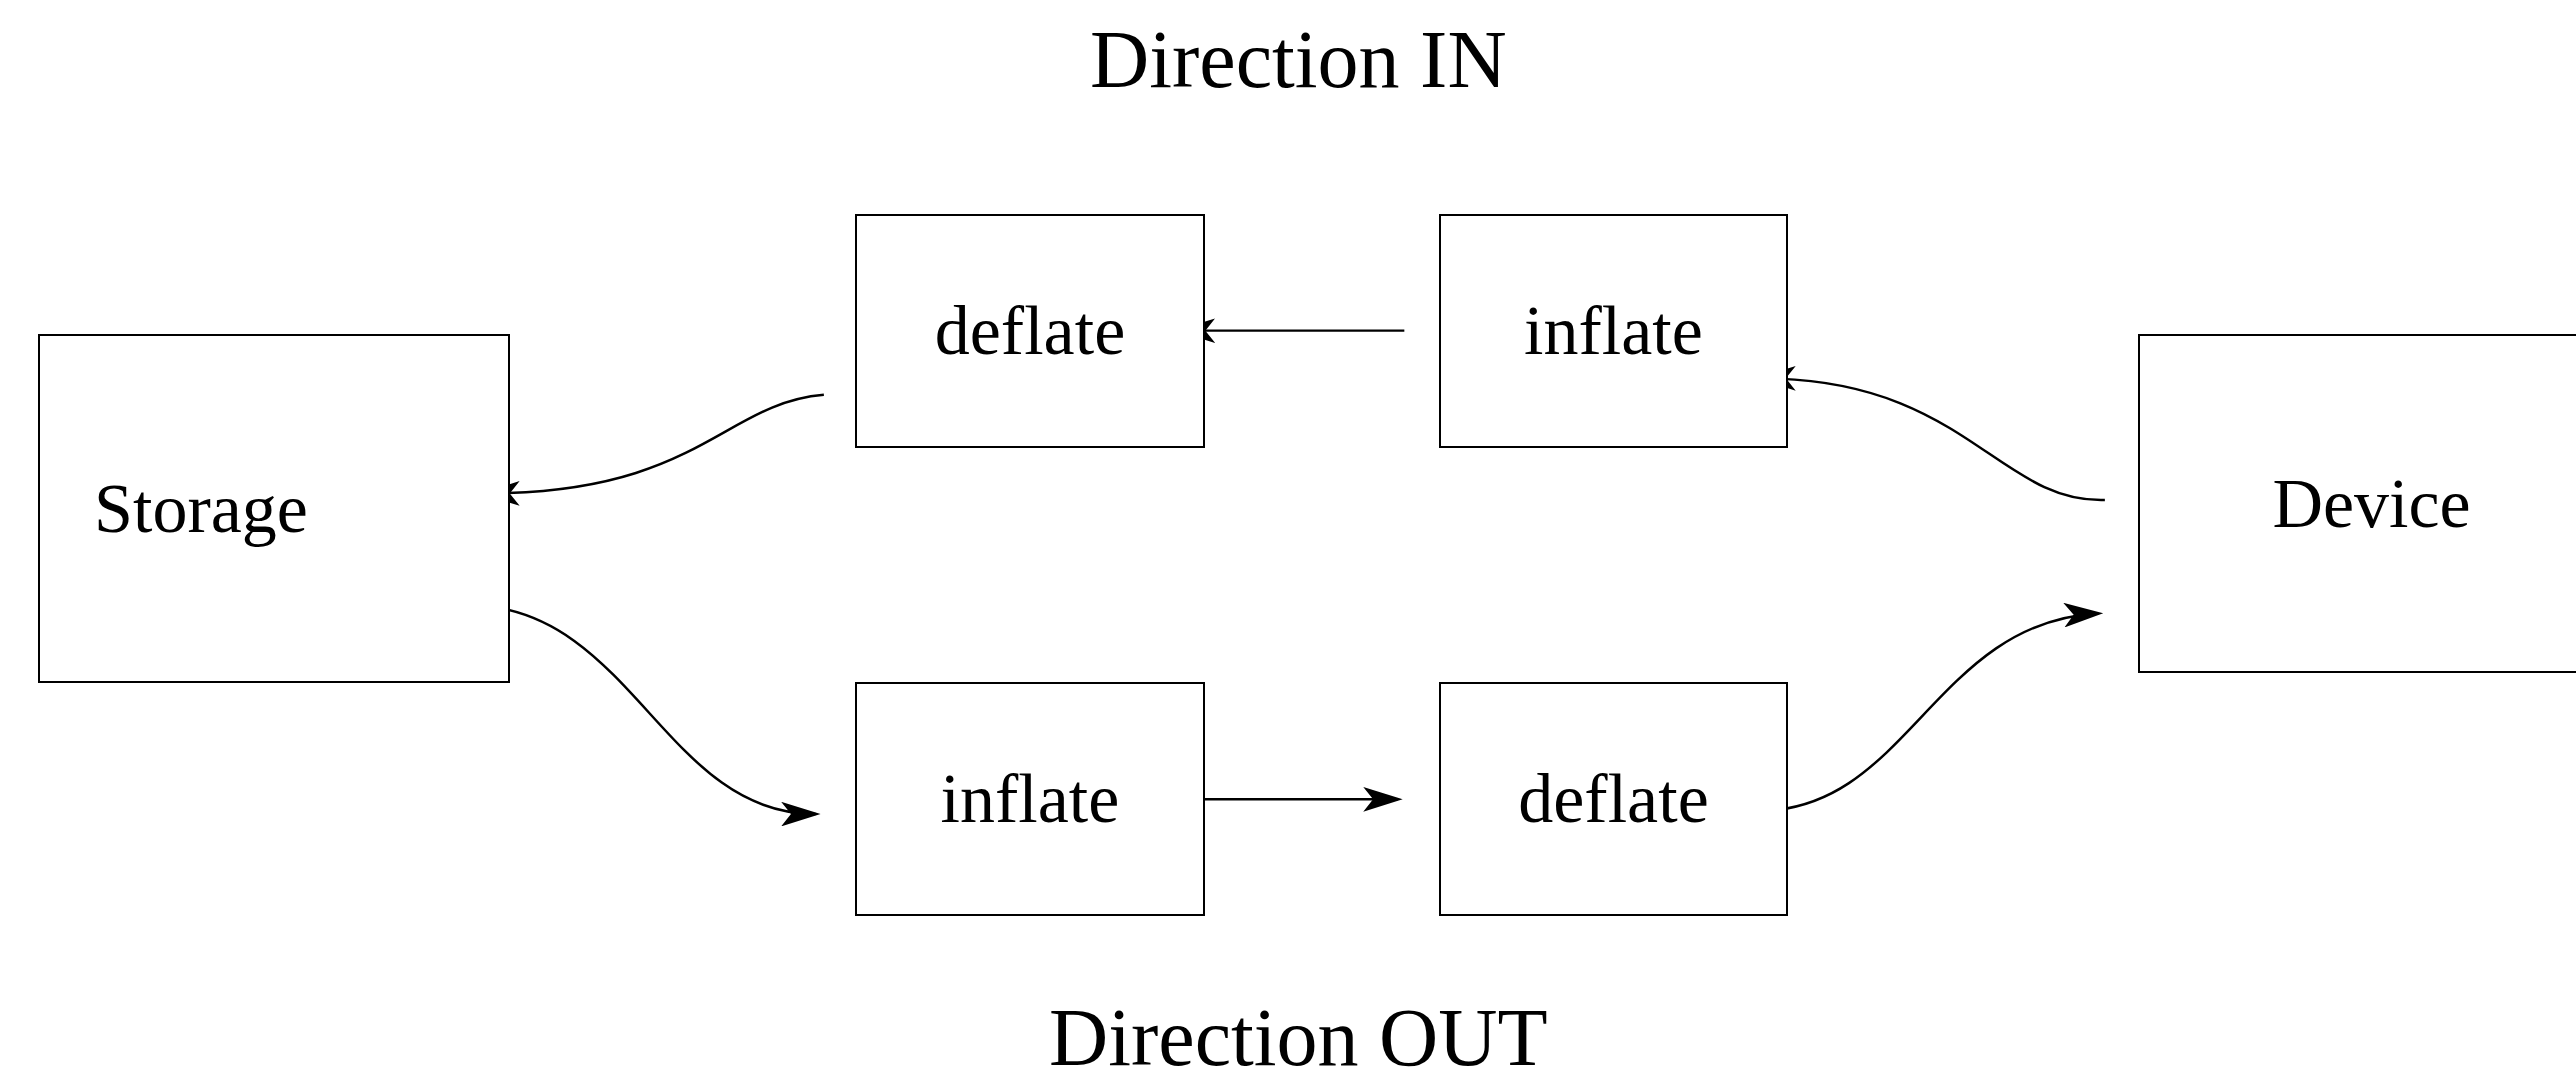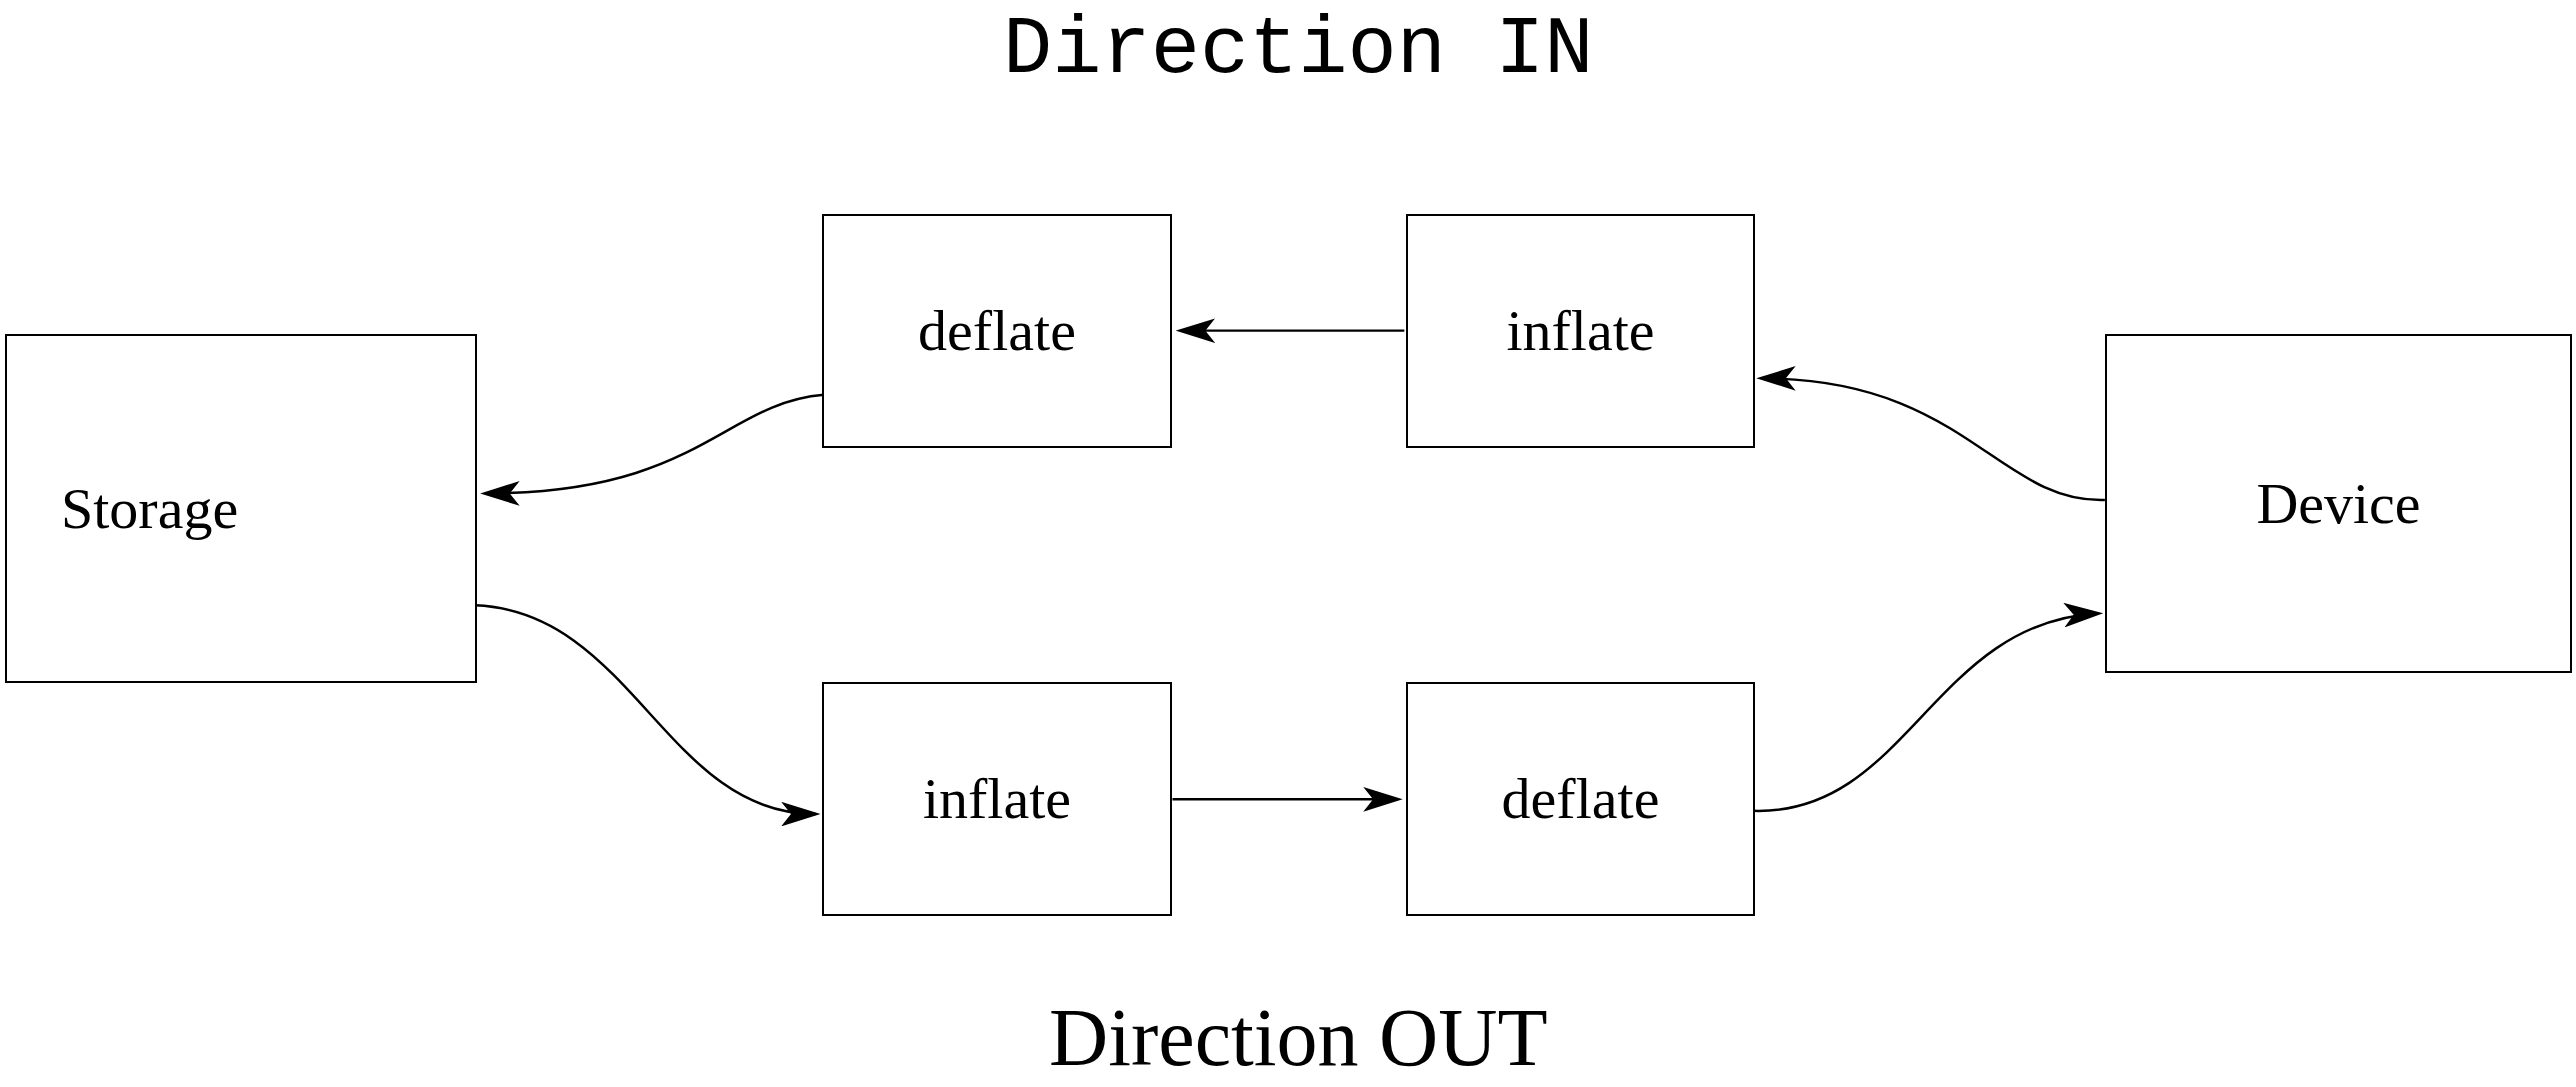--- a/index.html
+++ b/index.html
@@ -24,32 +24,33 @@
     height: 1088px;
   }
   .title {
     position: absolute;
     left: 50.4%;
     transform: translateX(-50%);
     font-size: 82px;
     white-space: nowrap;
     line-height: 1;
   }
-  .title.top { top: 10px; font-family: Liberation Mono, monospace; }
+  .title.top { top: 19px; }
   .title.bottom { top: 997px; text-align: right; }
   .box {
     position: absolute;
     box-sizing: border-box;
     border: 2.5px solid #000000;
     background: #ffffff;
     display: flex;
     align-items: center;
     justify-content: center;
-    font-size: 58px;
+    font-size: 70px;
     line-height: 1;
+    margin-left: 33px;
   }
   .box.storage {
     left: 5px;
     top: 334px;
     width: 472px;
     height: 349px;
     flex-direction: column;
     align-items: flex-start;
     justify-content: center;
     padding-left: 54px;

